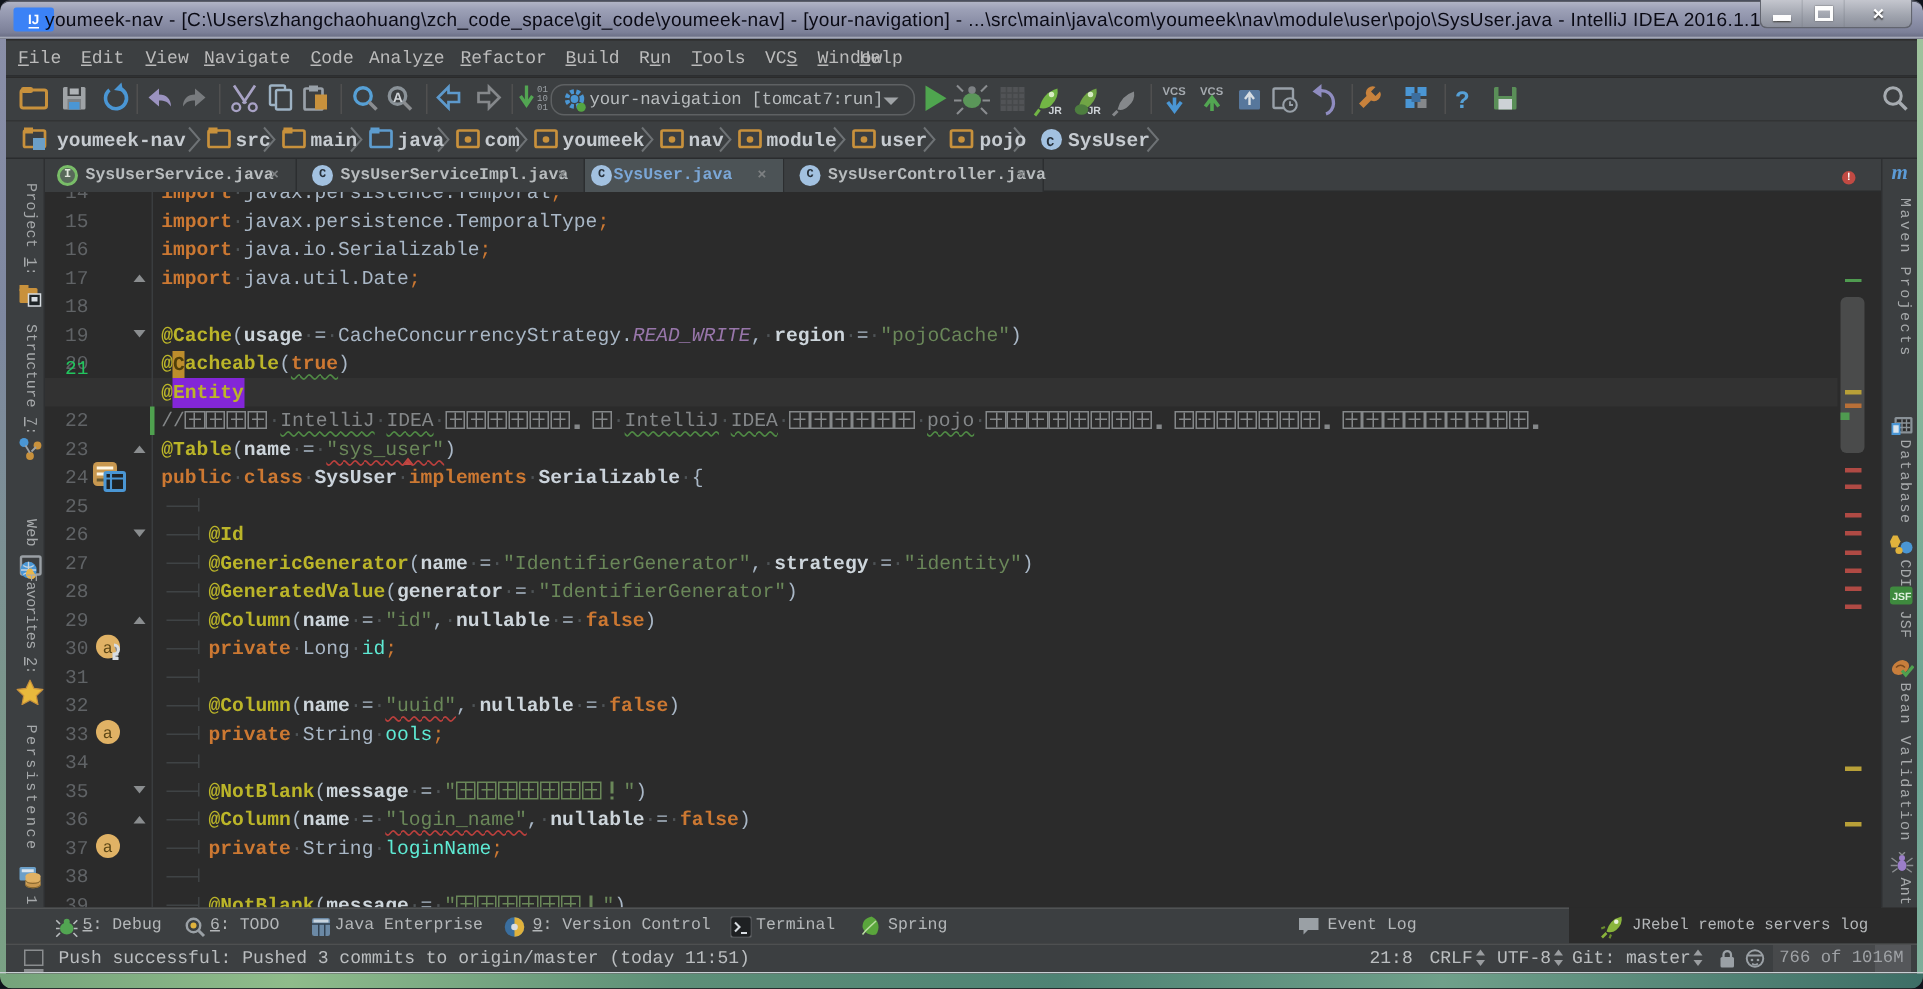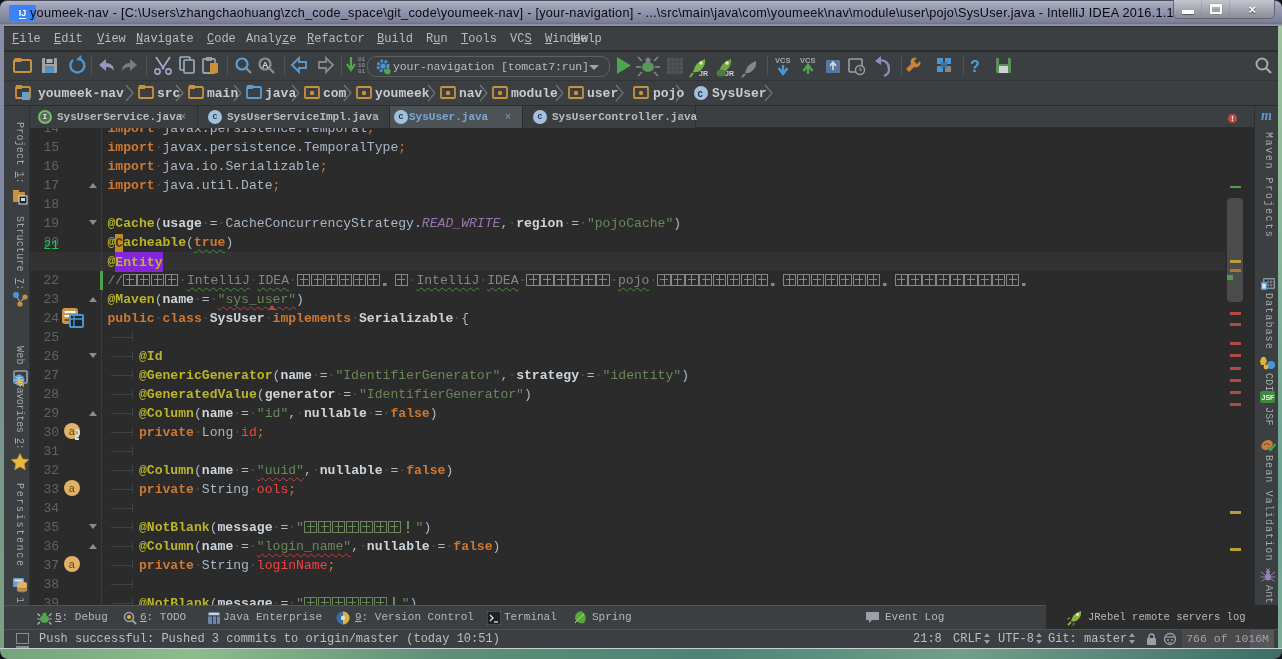--- a/index.html
+++ b/index.html
@@ -44,21 +44,21 @@
 
 #editor{left:30px;top:106px;width:1224px;height:499px;overflow:hidden}
 .ln{position:absolute;left:0;height:19px;width:1224px;font:13.1px "Liberation Mono",monospace;line-height:19px;white-space:pre;color:#a9b7c6}
 .num{position:absolute;width:29px;text-align:right;color:#606366;font:13px "Liberation Mono",monospace;line-height:19px;height:19px}
 .code{position:absolute;left:77.5px}
 .k{color:#cc7832;font-weight:bold}
 .a{color:#bbb529;font-weight:bold}
 .at{color:#cdd5db;font-weight:bold}
 .s{color:#6a8759}
 .cm{color:#848789}
-.f{color:#ef4444}
+.f{color:#5eead4}
 .st{color:#9876aa;font-style:italic}
 .cl{color:#cbd3db;font-weight:bold}
 .sc{color:#cc7832}
 i.w{font-style:normal;color:#4e5356}
 .gw{text-decoration:underline wavy #4f8a44 1px;text-underline-offset:3px}
 .rw{text-decoration:underline wavy #bc3f3c 1px;text-underline-offset:3px}
 .tb{display:inline-block;width:31.44px;height:13px;vertical-align:-2px;background:linear-gradient(#3f4345,#3f4345) 3px 6.5px/21px 1px no-repeat,linear-gradient(#3f4345,#3f4345) 24px 2px/1px 9px no-repeat}
 .cj{display:inline-block;width:13.3px;height:12.5px;margin-right:0.66px;vertical-align:-2px;border:1.2px solid;background:linear-gradient(currentColor,currentColor) center 4.8px/8px 1.1px no-repeat,linear-gradient(currentColor,currentColor) 5.2px 0/1.1px 10px no-repeat}
 .cp{display:inline-block;width:13.96px;height:12.5px;vertical-align:-2px;background:linear-gradient(currentColor,currentColor) 2px 9px/3.5px 3.5px no-repeat}
 .ce{display:inline-block;width:13.96px;height:12.5px;vertical-align:-2px;background:linear-gradient(currentColor,currentColor) 5px 0px/2px 8px no-repeat,linear-gradient(currentColor,currentColor) 5px 10px/2px 2.5px no-repeat}
@@ -376,21 +376,21 @@
   </svg>
 
   <div class="ln" style="top:13px"><span class="code"><span class="k">import</span><i class="w">·</i>javax.persistence.Temporal<span class="sc">;</span></span></div>
   <div class="ln" style="top:32px"><span class="code"><span class="k">import</span><i class="w">·</i>javax.persistence.TemporalType<span class="sc">;</span></span></div>
   <div class="ln" style="top:51px"><span class="code"><span class="k">import</span><i class="w">·</i>java.io.Serializable<span class="sc">;</span></span></div>
   <div class="ln" style="top:108px"><span class="code"><span class="a">@Cache</span>(<span class="at">usage</span><i class="w">·</i>=<i class="w">·</i>CacheConcurrencyStrategy.<span class="st">READ_WRITE</span>,<i class="w">·</i><span class="at">region</span><i class="w">·</i>=<i class="w">·</i><span class="s">"pojoCache"</span>)</span></div>
   <div class="ln" style="top:70px"><span class="code"><span class="k">import</span><i class="w">·</i>java.util.Date<span class="sc">;</span></span></div>
   <div class="ln" style="top:146px"><span class="code"><span class="a">@</span><span class="a" style="background:#8326d8;padding:2.5px 0">Entity</span></span></div>
   <div class="ln" style="top:127px"><span class="code"><span class="a">@</span><span style="background:#bd8d2c;color:#513f0a;font-weight:bold;padding:1.5px 0">C</span><span class="a">acheable</span>(<span class="k gw">true</span>)</span></div>
   <div class="ln" style="top:165px"><span class="code"><span class="cm">//<span class="cj"></span><span class="cj"></span><span class="cj"></span><span class="cj"></span><i class="w">·</i><span class="gw">IntelliJ</span><i class="w">·</i><span class="gw">IDEA</span><i class="w">·</i><span class="cj"></span><span class="cj"></span><span class="cj"></span><span class="cj"></span><span class="cj"></span><span class="cj"></span><span class="cp"></span><span class="cj"></span><i class="w">·</i><span class="gw">IntelliJ</span><i class="w">·</i><span class="gw">IDEA</span><i class="w">·</i><span class="cj"></span><span class="cj"></span><span class="cj"></span><span class="cj"></span><span class="cj"></span><span class="cj"></span><i class="w">·</i><span class="gw">pojo</span><i class="w">·</i><span class="cj"></span><span class="cj"></span><span class="cj"></span><span class="cj"></span><span class="cj"></span><span class="cj"></span><span class="cj"></span><span class="cj"></span><span class="cp"></span><span class="cj"></span><span class="cj"></span><span class="cj"></span><span class="cj"></span><span class="cj"></span><span class="cj"></span><span class="cj"></span><span class="cp"></span><span class="cj"></span><span class="cj"></span><span class="cj"></span><span class="cj"></span><span class="cj"></span><span class="cj"></span><span class="cj"></span><span class="cj"></span><span class="cj"></span><span class="cp"></span></span></span></div>
-  <div class="ln" style="top:184px"><span class="code"><span class="a">@Maven</span>(<span class="at">name</span><i class="w">·</i>=<i class="w">·</i><span class="s rw">"sys_user"</span>)</span></div>
+  <div class="ln" style="top:184px"><span class="code"><span class="a">@Table</span>(<span class="at">name</span><i class="w">·</i>=<i class="w">·</i><span class="s rw">"sys_user"</span>)</span></div>
   <div class="ln" style="top:203px"><span class="code"><span class="k">public</span><i class="w">·</i><span class="k">class</span><i class="w">·</i><span class="cl">SysUser</span><i class="w">·</i><span class="k">implements</span><i class="w">·</i><span class="cl">Serializable</span><i class="w">·</i>{</span></div>
   <div class="ln" style="top:222px"><span class="code"><span class="tb"></span></span></div>
   <div class="ln" style="top:241px"><span class="code"><span class="tb"></span><span class="a">@Id</span></span></div>
   <div class="ln" style="top:260px"><span class="code"><span class="tb"></span><span class="a">@GenericGenerator</span>(<span class="at">name</span><i class="w">·</i>=<i class="w">·</i><span class="s">"IdentifierGenerator"</span>,<i class="w">·</i><span class="at">strategy</span><i class="w">·</i>=<i class="w">·</i><span class="s">"identity"</span>)</span></div>
   <div class="ln" style="top:279px"><span class="code"><span class="tb"></span><span class="a">@GeneratedValue</span>(<span class="at">generator</span><i class="w">·</i>=<i class="w">·</i><span class="s">"IdentifierGenerator"</span>)</span></div>
   <div class="ln" style="top:298px"><span class="code"><span class="tb"></span><span class="a">@Column</span>(<span class="at">name</span><i class="w">·</i>=<i class="w">·</i><span class="s">"id"</span>,<i class="w">·</i><span class="at">nullable</span><i class="w">·</i>=<i class="w">·</i><span class="k">false</span>)</span></div>
   <div class="ln" style="top:317px"><span class="code"><span class="tb"></span><span class="k">private</span><i class="w">·</i>Long<i class="w">·</i><span class="f">id</span><span class="sc">;</span></span></div>
   <div class="ln" style="top:336px"><span class="code"><span class="tb"></span></span></div>
   <div class="ln" style="top:355px"><span class="code"><span class="tb"></span><span class="a">@Column</span>(<span class="at">name</span><i class="w">·</i>=<i class="w">·</i><span class="s rw">"uuid"</span>,<i class="w">·</i><span class="at">nullable</span><i class="w">·</i>=<i class="w">·</i><span class="k">false</span>)</span></div>
   <div class="ln" style="top:374px"><span class="code"><span class="tb"></span><span class="k">private</span><i class="w">·</i>String<i class="w">·</i><span class="f">ools</span><span class="sc">;</span></span></div>
@@ -557,21 +557,21 @@
         <path d="M 5 12 q 2 -8 10 -10 q 1 5 -3.5 9 q -3 2.5 -6.5 1 z" fill="#8ab53c"></path>
         <circle cx="11.5" cy="5.5" r="1.5" fill="#e8f0d8"></circle>
         <path d="M 5 13 l -3 3" stroke="#8ab53c" stroke-width="1.8"></path>
         <path d="M 4 9 l -2.5 1 M 8 14 l -1 2.5" stroke="#6a8d2e" stroke-width="1.4"></path>
       </svg>
   <span class="dk" style="left:1084px;font-size:10.5px">JRebel remote servers log</span>
  </div>
  <div id="status" class="abs">
   <span class="abs" style="left:12px;top:3px;width:13px;height:11px;border:1.5px solid #8a8d8f"></span>
   <span class="abs" style="left:12px;top:16px;width:13px;height:1.5px;background:#8a8d8f"></span>
-  <span class="stx" style="left:35px">Push successful: Pushed 3 commits to origin/master (today 10:51)</span>
+  <span class="stx" style="left:35px">Push successful: Pushed 3 commits to origin/master (today 11:51)</span>
   <span class="stx" style="left:909px">21:8</span>
   <span class="stx" style="left:949px">CRLF<span class="updn"></span></span>
   <span class="stx" style="left:994px">UTF-8<span class="updn"></span></span>
   <span class="stx" style="left:1044px">Git: master<span class="updn"></span></span>
   <svg class="abs" style="left:1142px;top:3px" width="11" height="13" viewBox="0 0 11 13">
         <rect x="1" y="5" width="9" height="7" rx="1" fill="#9aa0a5"></rect>
         <path d="M 3 5 v -1.5 a 2.5 2.5 0 0 1 5 0 V 5" fill="none" stroke="#9aa0a5" stroke-width="1.5"></path>
       </svg>
   <svg class="abs" style="left:1159px;top:2px" width="14" height="14" viewBox="0 0 14 14">
         <circle cx="7" cy="7" r="5.5" fill="none" stroke="#9aa0a5" stroke-width="1.3"></circle>

